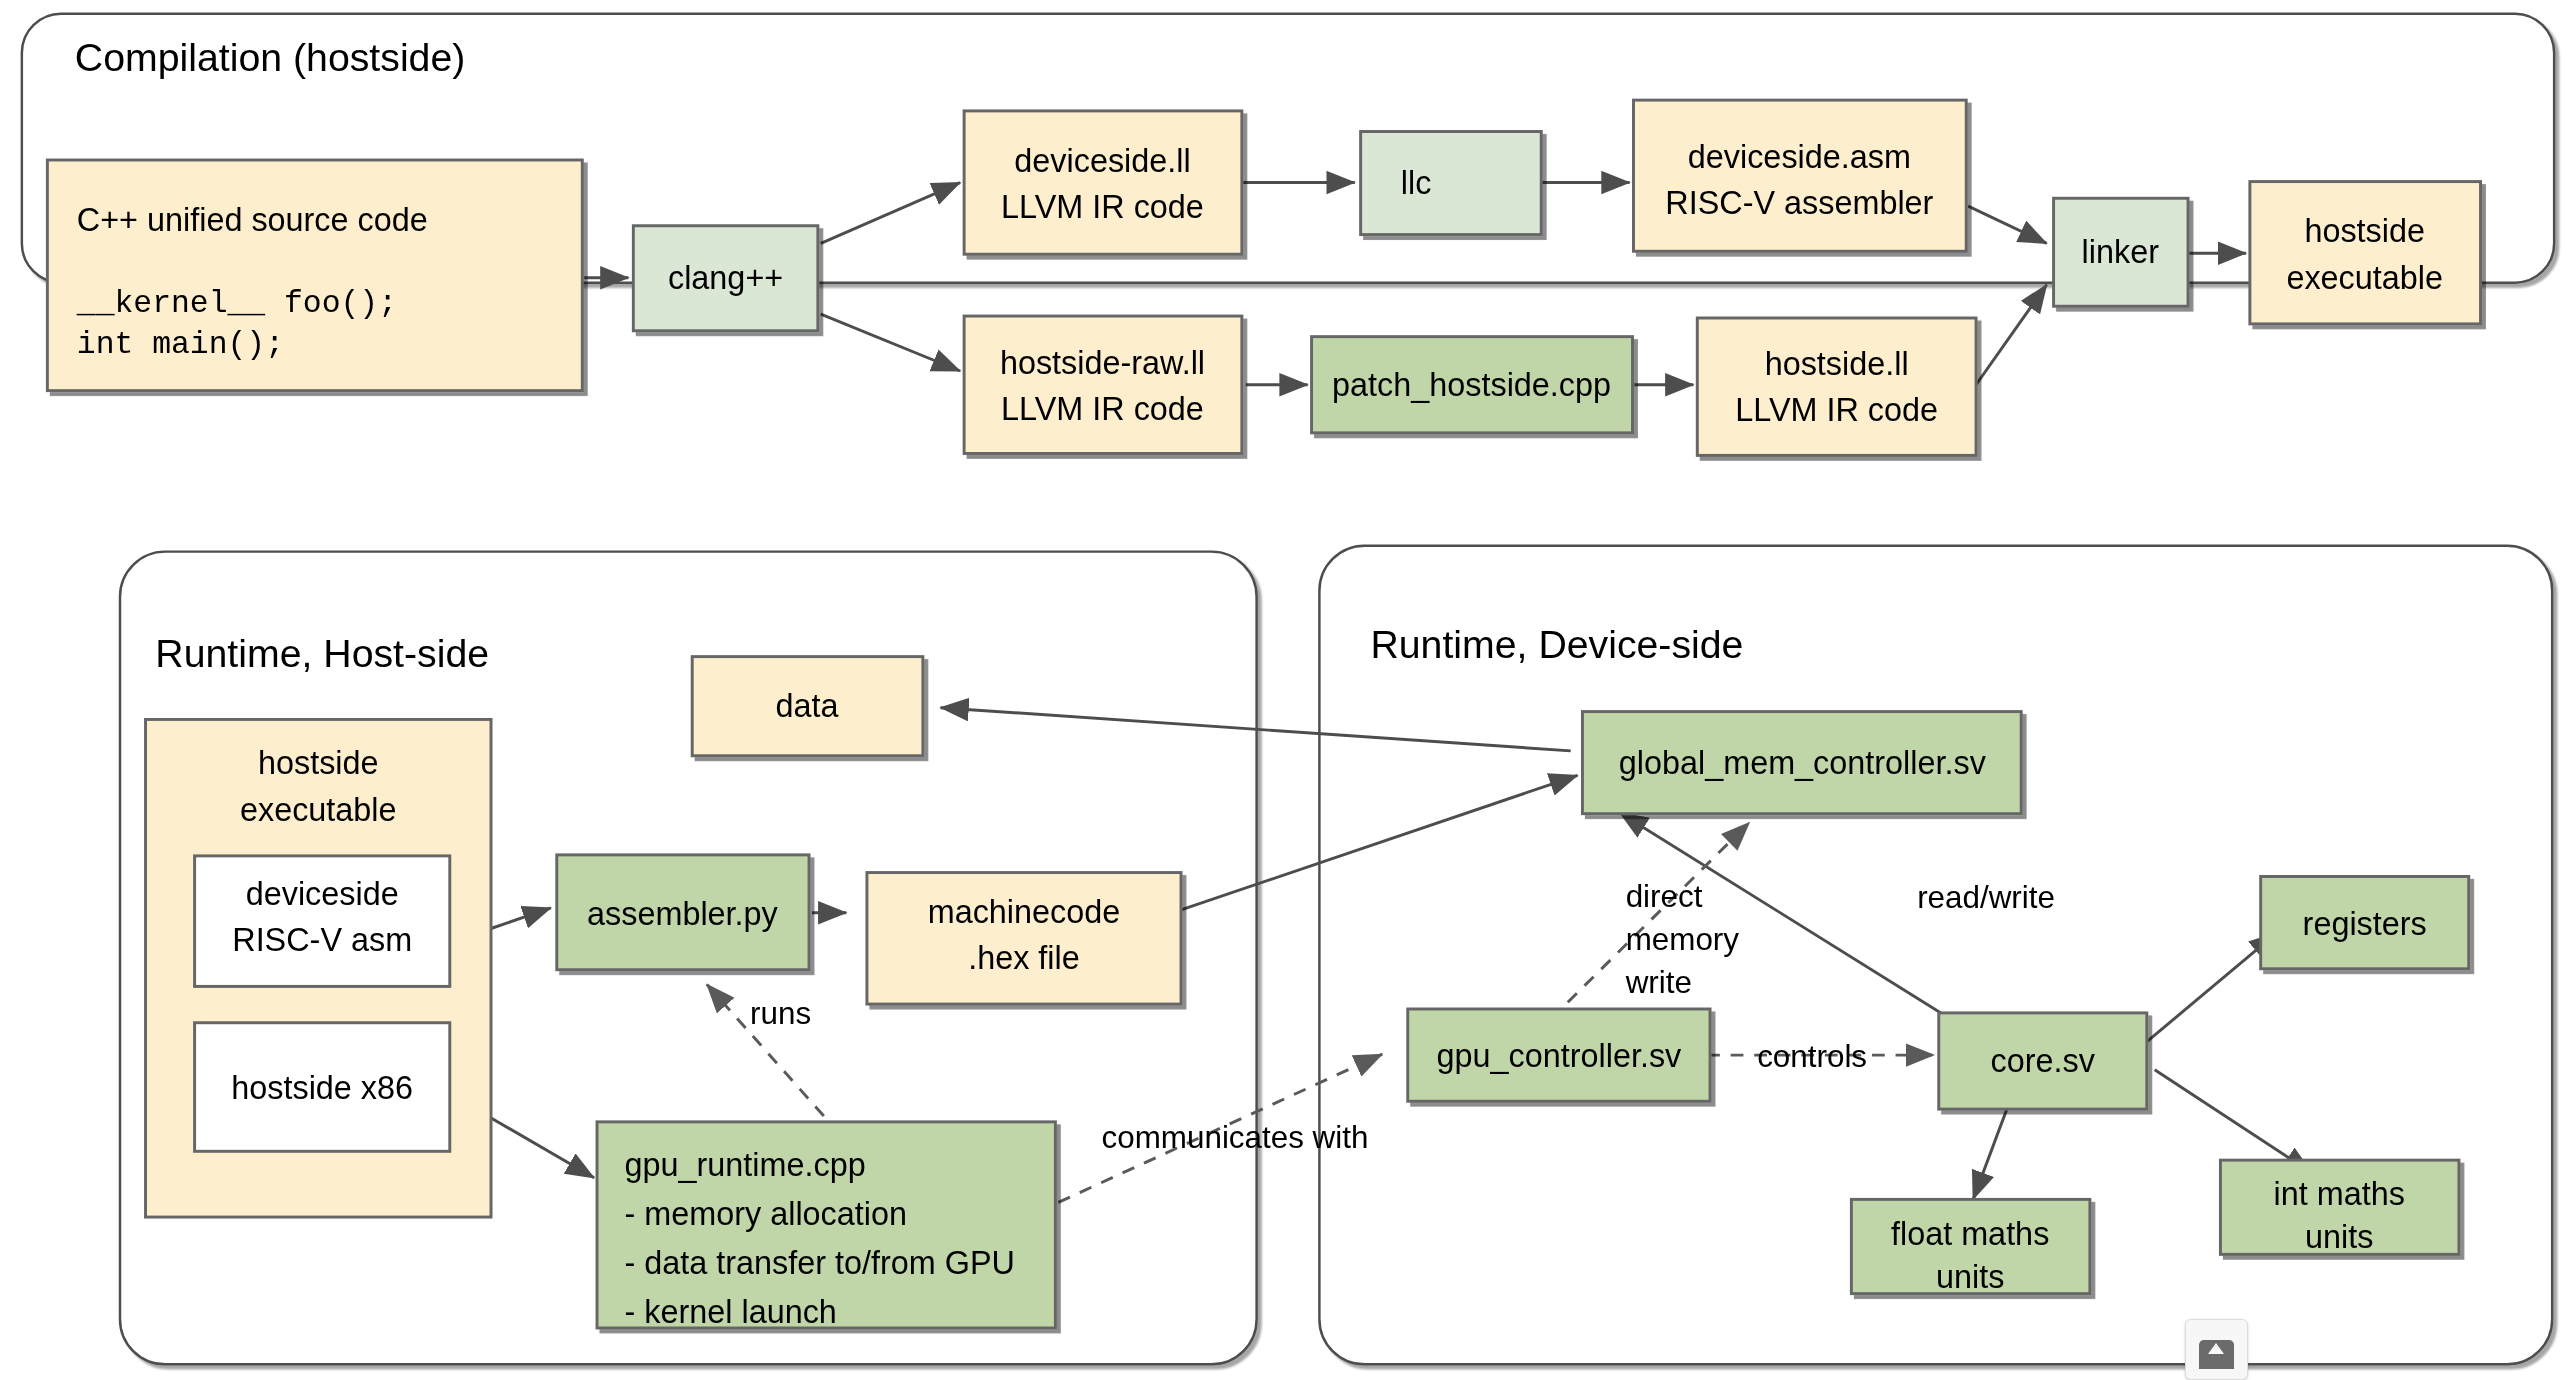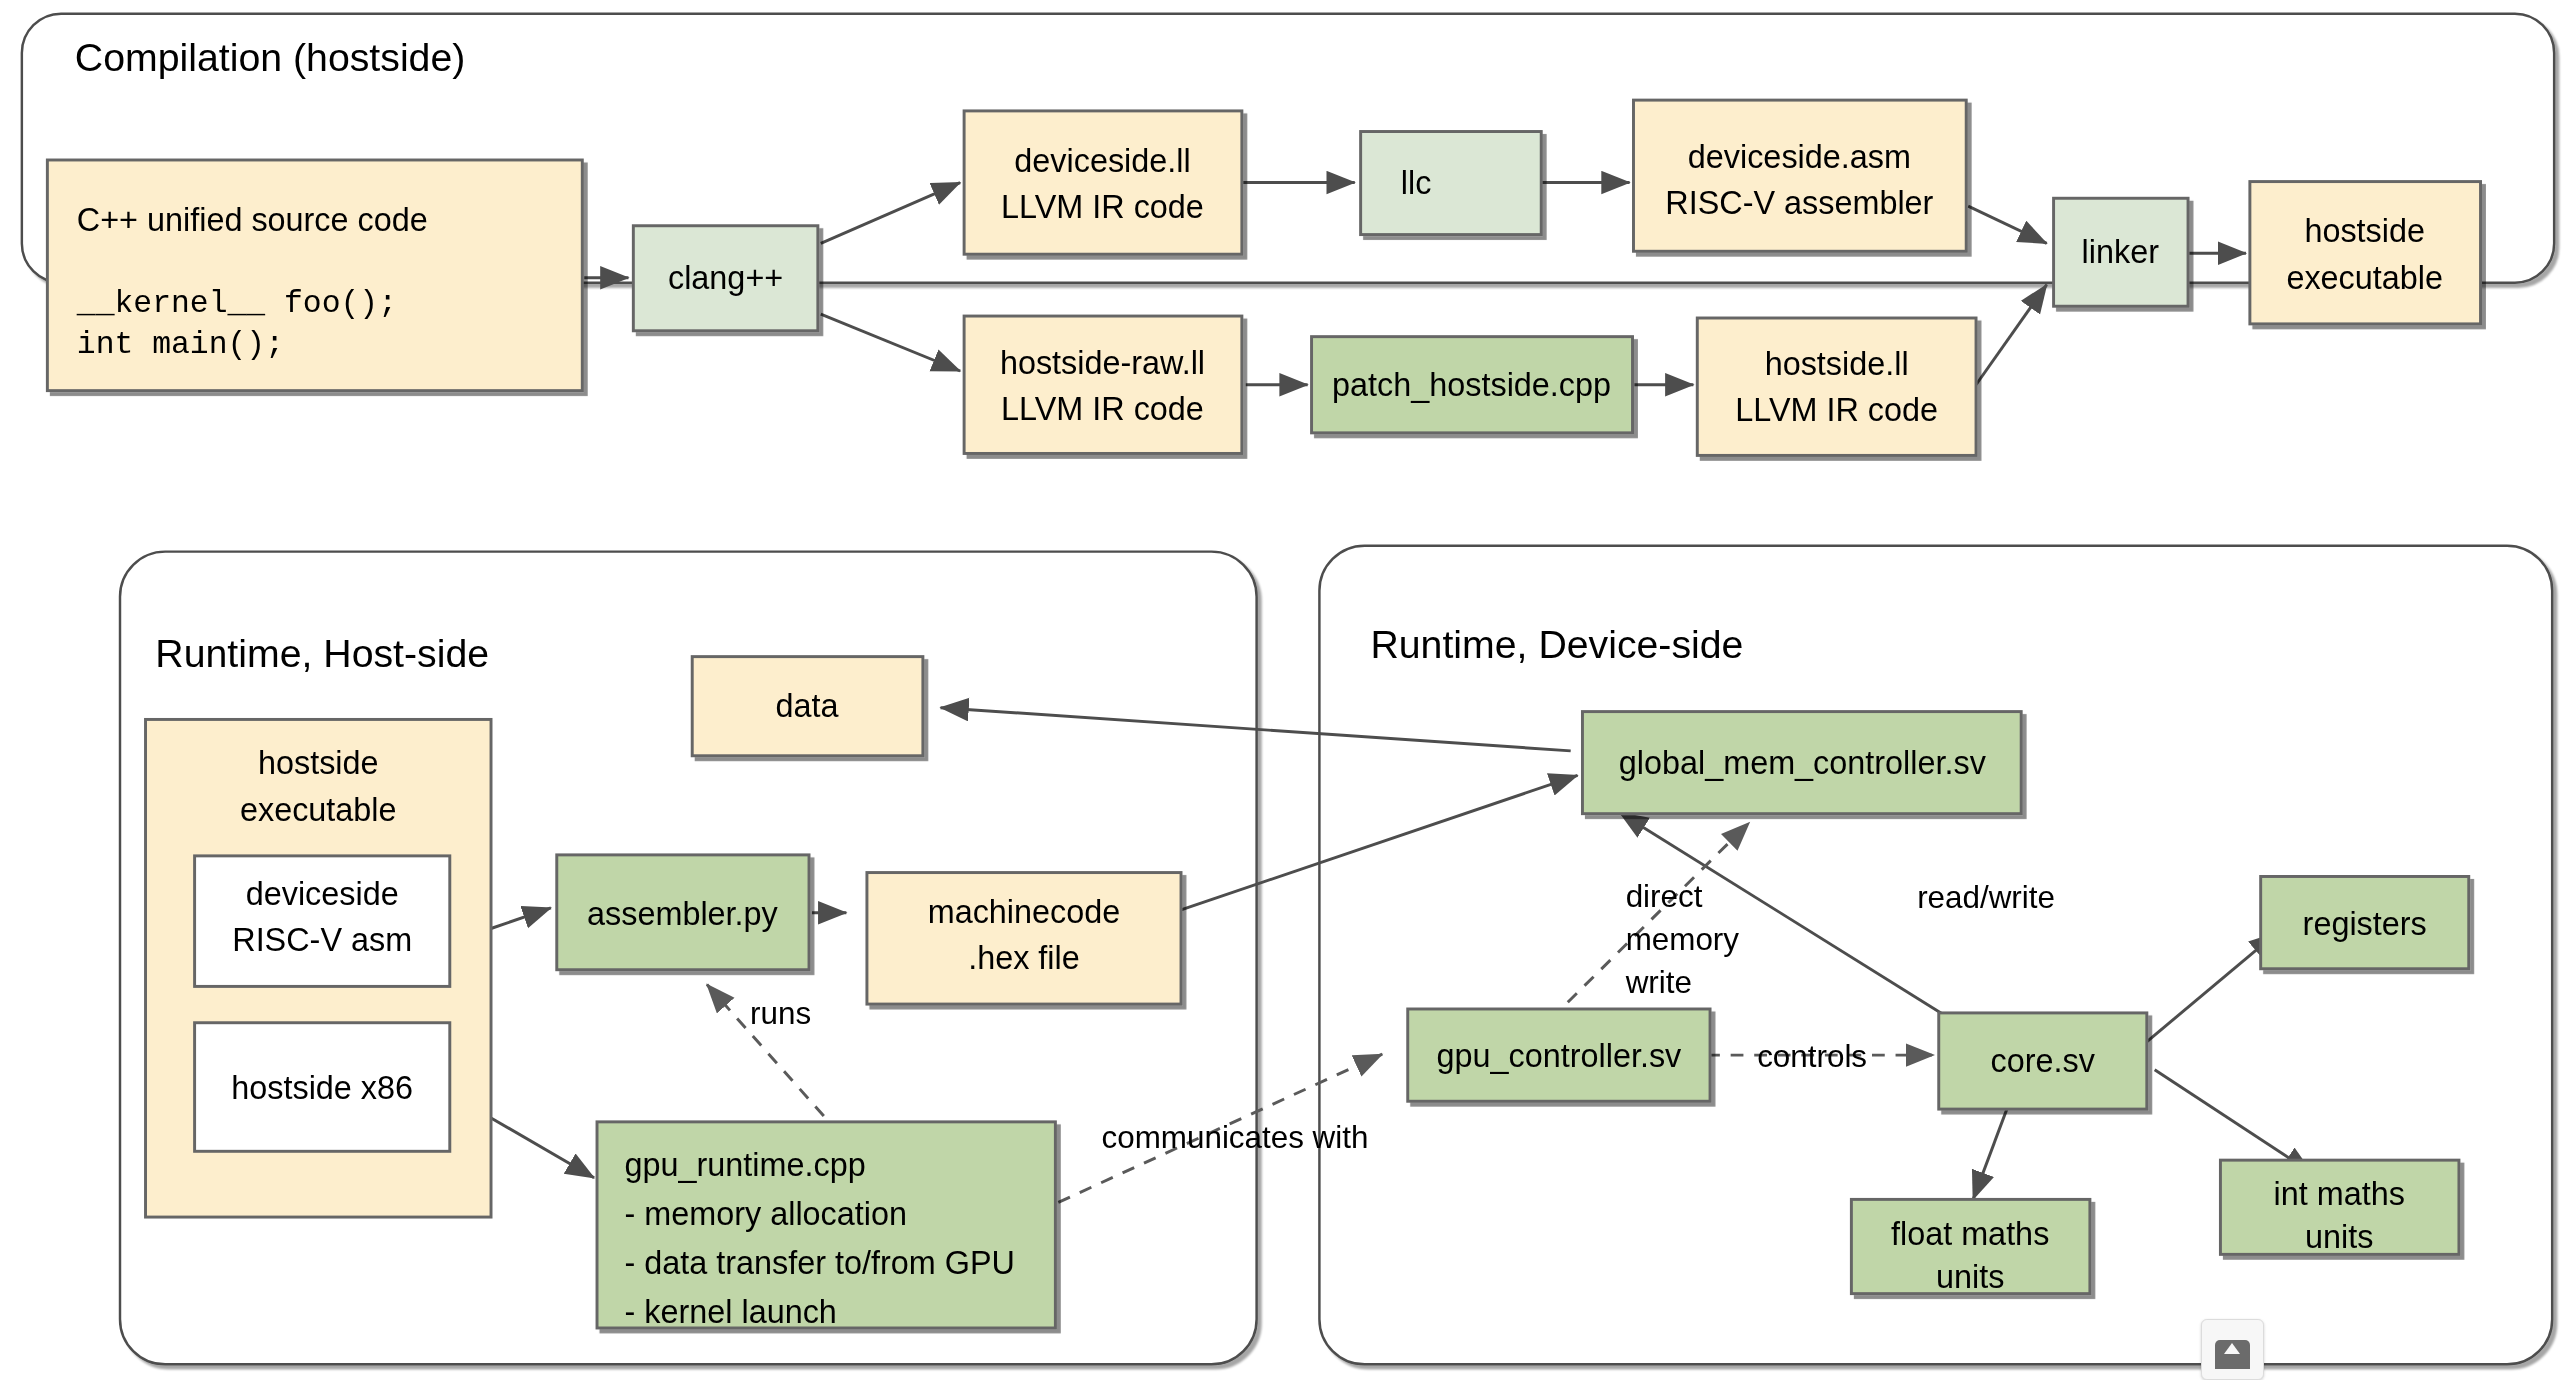--- a/index.html
+++ b/index.html
@@ -1,18 +1,18 @@
 <!DOCTYPE html>
 <html><head>
 <meta charset="utf-8">
 <style>
   html,body{margin:0;padding:0;background:#ffffff;}
   body{width:2576px;height:1380px;overflow:hidden;
        font-family:"Liberation Sans","DejaVu Sans",sans-serif;}
-  #stage{position:relative;width:2252px;height:1380px;padding-left:16px;}
+  #stage{position:relative;width:2252px;height:1380px;}
   svg{position:absolute;left:0;top:0;width:2576px;height:1380px;}
   .grp-title{font-size:40px;fill:#000;}
   .nodetext{font-size:33px;fill:#000;}
   .edgelabel{font-size:32px;fill:#000;}
   .mono{font-family:"Liberation Mono","DejaVu Sans Mono",monospace;font-size:32px;fill:#000;}
   .boxtitle{font-size:33px;fill:#000;}
   .scrollbtn{position:absolute;right:3.9px;bottom:0px;width:61px;height:59px;
              background:#f7f7f7;border:1px solid #dcdcdc;border-radius:5.9px;
              box-shadow:0 1px 2.9px rgba(0,0,0,.18);}
   .scrollbtn i{position:absolute;left:12.8px;top:19.6px;width:35px;height:29.5px;

